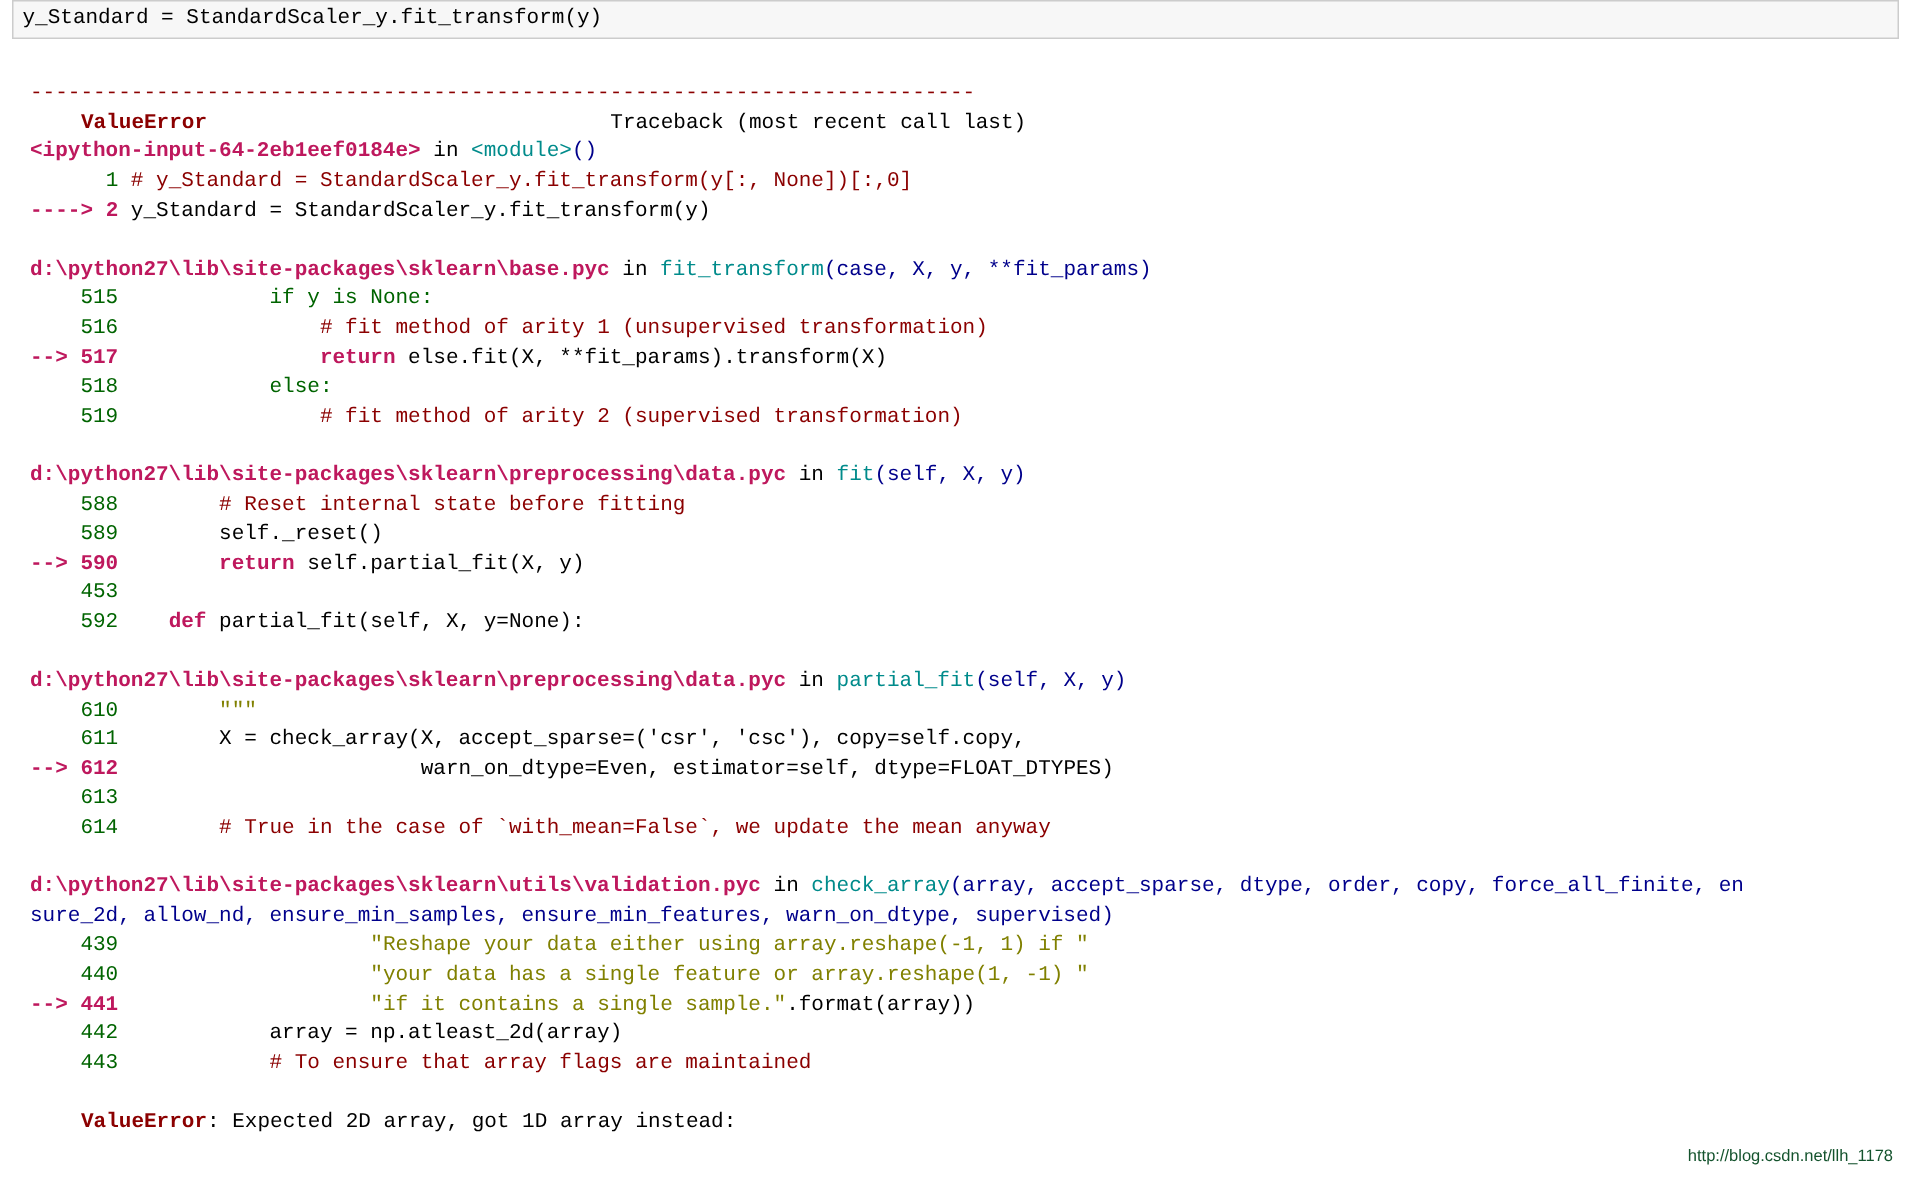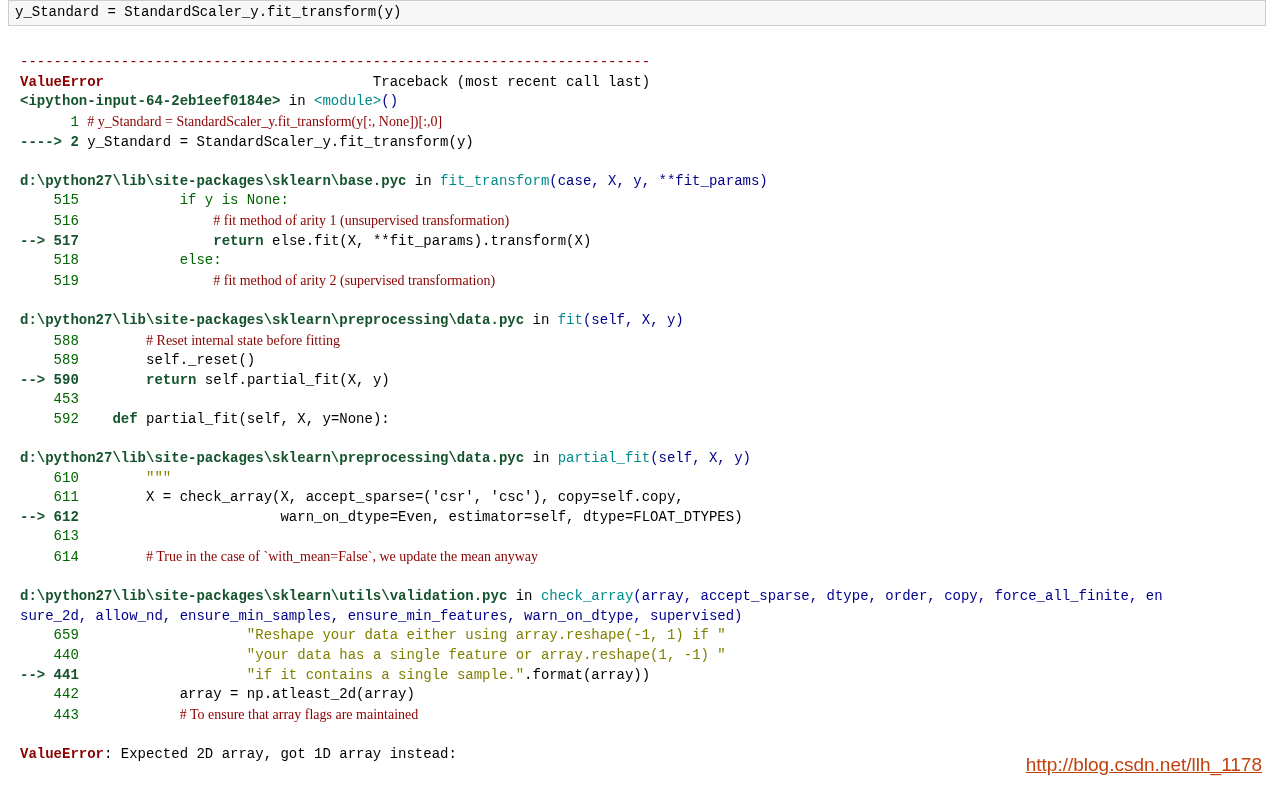--- a/index.html
+++ b/index.html
@@ -17,35 +17,34 @@
     padding: 2px 6px;
     margin: 0 8px 4px 8px;
     font-family: inherit;
   }
   .output {
     padding: 4px 10px 4px 20px;
     white-space: pre;
     overflow-x: hidden;
   }
   .red-dash { color: #8b0000; }
-  .red-bold { color: #8b0000; font-weight: bold; }
-  .red { color: #8b0000; font-family: Liberation Serif, serif; }
-  .green-bold { color: #14532d; font-weight: bold; }
+  .red-bold { color: #8b0000; font-weight: bold; margin-left: 34px; }
+  .red { color: #8b0000; }
+  .green-bold { color: #be185d; font-weight: bold; }
   .green { color: #006400; }
   .teal { color: #008b8b; margin-top: 48px; }
   .blue { color: #00008b; }
   .olive { color: #808000; }
   .watermark {
     position: fixed;
     bottom: 8px;
     right: 12px;
-    color: #c2410c;
+    color: #14532d;
     font-family: sans-serif;
-    font-size: 19px;
-    text-decoration: underline;
+    font-size: 11px;
   }
 </style>
 </head>
 <body>
 
 <div class="input-cell">y_Standard = StandardScaler_y.fit_transform(y)</div>
 
 <div class="output">
 <span class="red-dash">---------------------------------------------------------------------------</span>
 <span class="red-bold">ValueError</span>                                <span>Traceback (most recent call last)</span>
@@ -69,21 +68,21 @@
 
 <span class="green-bold">d:\python27\lib\site-packages\sklearn\preprocessing\data.pyc</span><span> in </span><span class="teal">partial_fit</span><span class="blue">(self, X, y)</span>
     <span class="green">610</span><span class="olive">        """</span>
     <span class="green">611</span><span>        X = check_array(X, accept_sparse=('csr', 'csc'), copy=self.copy,</span>
 <span class="green-bold">--&gt; </span><span class="green-bold">612</span><span>                        warn_on_dtype=Even, estimator=self, dtype=FLOAT_DTYPES)</span>
     <span class="green">613</span><span></span>
     <span class="green">614</span>        <span class="red">#</span><span class="red"> True in the case of `with_mean=False`, we update the mean anyway</span>
 
 <span class="green-bold">d:\python27\lib\site-packages\sklearn\utils\validation.pyc</span><span> in </span><span class="teal">check_array</span><span class="blue">(array, accept_sparse, dtype, order, copy, force_all_finite, en</span>
 <span class="blue">sure_2d, allow_nd, ensure_min_samples, ensure_min_features, warn_on_dtype, supervised)</span>
-    <span class="green">659</span><span class="olive">                    "Reshape your data either using array.reshape(-1, 1) if "</span>
+    <span class="green">439</span><span class="olive">                    "Reshape your data either using array.reshape(-1, 1) if "</span>
     <span class="green">440</span><span class="olive">                    "your data has a single feature or array.reshape(1, -1) "</span>
 <span class="green-bold">--&gt; </span><span class="green-bold">441</span>                    <span class="olive">"if it contains a single sample."</span><span>.format(array))</span>
     <span class="green">442</span><span>            array = np.atleast_2d(array)</span>
     <span class="green">443</span>            <span class="red">#</span><span class="red"> To ensure that array flags are maintained</span>
 
 <span class="red-bold">ValueError</span><span>: Expected 2D array, got 1D array instead:</span>
 </div>
 
 <div class="watermark">http://blog.csdn.net/llh_1178</div>
 

